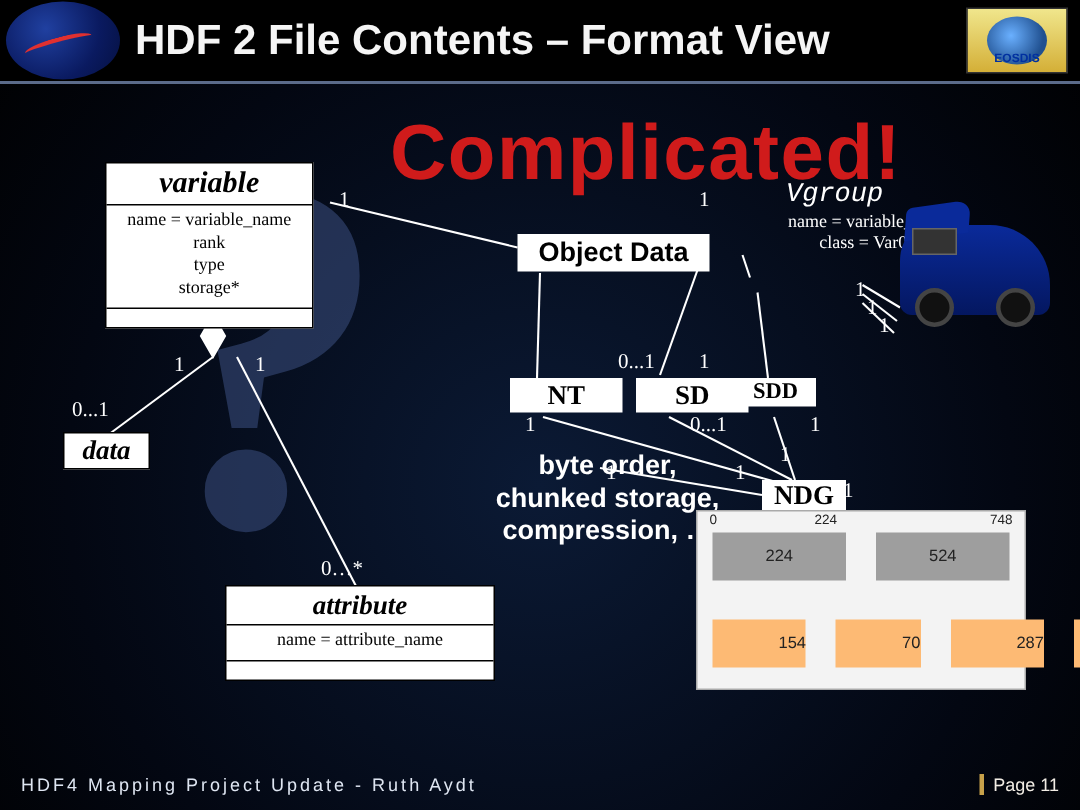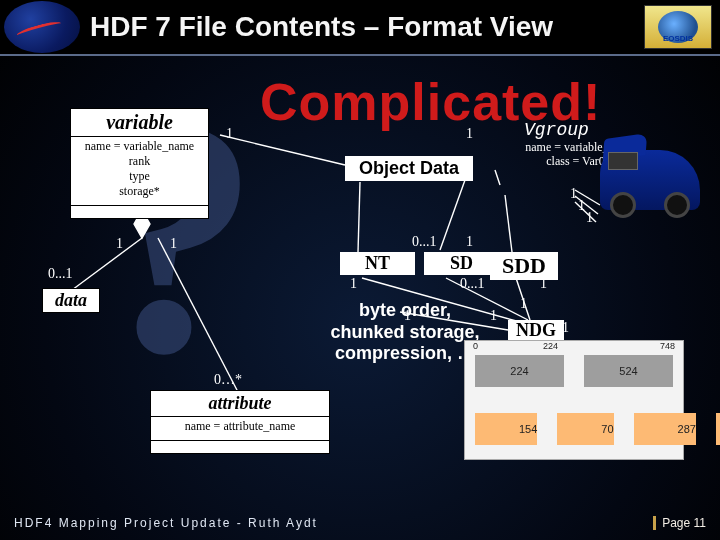--- a/index.html
+++ b/index.html
@@ -111,21 +111,21 @@
     font-size: 18px;
     padding: 1px 12px;
   }
 
   .variable-box { left: 70px; top: 108px; width: 139px; border:1px solid #000; }
   .data-box     { left: 42px; top: 288px; border:1px solid #000;}
   .attribute-box{ left: 150px; top: 390px; width: 180px; border:1px solid #000;}
   .objdata-box  { left: 345px; top: 156px; padding: 2px 14px; font-family: Arial; font-weight:bold; font-size:18px; }
   .nt-box { left: 340px; top: 252px; padding: 1px 25px; font-family:"Times New Roman"; font-weight:bold; font-size:18px; }
   .sd-box { left: 424px; top: 252px; padding: 1px 26px; font-family:"Times New Roman"; font-weight:bold; font-size:18px; }
-  .sdd-box{ left: 490px; top: 252px; padding: 1px 12px; font-family:"Times New Roman"; font-weight:bold; font-size:22px; }
+  .sdd-box{ left: 490px; top: 252px; padding: 1px 12px; font-family:"Times New Roman"; font-weight:bold; font-size:15px; }
   .ndg-box{ left: 508px; top: 320px; padding: 0 8px; font-family:"Times New Roman"; font-weight:bold; font-size:18px; }
 
   .vgroup-hdr { position:absolute; left: 524px; top: 120px; font-style:italic; font-family:Liberation Mono, monospace; font-size:18px; color:#fff; }
   .vgroup-sub { position:absolute; left: 500px; top: 140px; font-size:12px; color:#fff; text-align:center; line-height:1.2; width:160px;}
 
   .card { position:absolute; color:#fff; font-size:14px; font-family:"Times New Roman"; }
 
   .storage-text {
     position: absolute;
     left: 270px; top: 300px; width: 270px;
@@ -192,21 +192,21 @@
   .inset .g { background:#9e9e9e; } .inset .p { background:#fdba74;padding-left:44px; }
   .inset .tick{ position:absolute; top:0; font-size:9px; font-family:Arial; color:#222; }
 </style>
 </head>
 <body>
 
 <div class="slide">
 
   <div class="header">
     <div class="nasa-logo"></div>
-    <div class="title">HDF 7 File Contents – Format View</div>
+    <div class="title">HDF 2 File Contents – Format View</div>
     <div class="eosdis">
       <div class="eosdis-inner">EOSDIS</div>
     </div>
   </div>
 
   <div class="complicated">Complicated!</div>
 
   <div class="qmark">?</div>
 
   <svg class="connectors">

